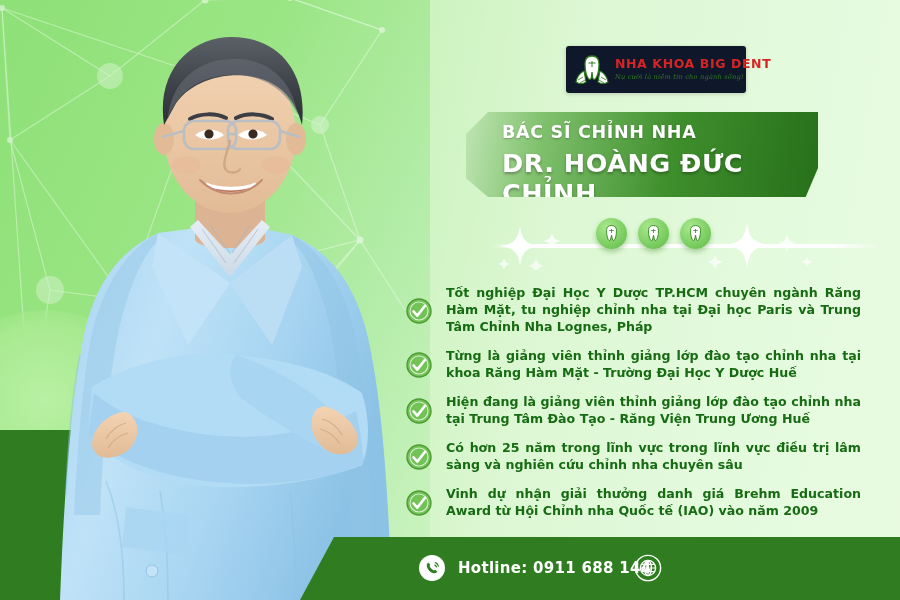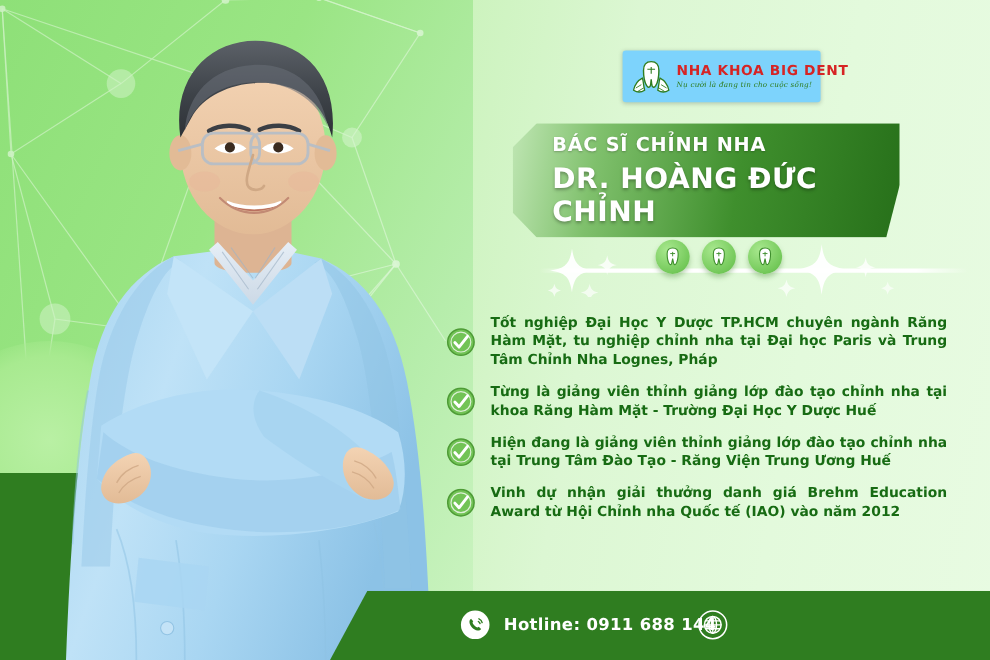--- a/index.html
+++ b/index.html
@@ -33,38 +33,38 @@
     position:absolute;left:-60px;bottom:110px;width:210px;height:180px;border-radius:50%;
     background:radial-gradient(circle,#b9f0a4 0%,#a8ea90 55%,rgba(168,234,144,0) 72%);
   }
 
   
   .doctor{position:absolute;left:40px;bottom:0;width:380px;height:585px;}
 
   
   .logo-box{
     position:absolute;left:566px;top:46px;width:180px;height:47px;
-    background:#7dd3fc;border-radius:3px;
+    background:#0f172a;border-radius:3px;
     box-shadow:0 1px 4px rgba(0,0,0,.18);
     display:flex;align-items:center;padding:0 8px;box-sizing:border-box;
   }
   .logo-mark{width:36px;height:38px;flex:0 0 36px;}
   .logo-txt{margin-left:5px;line-height:1;}
   .logo-name{
     color:#d62424;font-weight:bold;font-size:12.5px;letter-spacing:.6px;
     font-family:"DejaVu Sans", sans-serif;white-space:nowrap;
   }
   .logo-slogan{
     color:#2f7d20;font-size:6.6px;font-style:italic;margin-top:3px;
     font-family:"DejaVu Serif", serif;white-space:nowrap;letter-spacing:.2px;
   }
 
   
   .banner{
-    position:absolute;left:466px;top:112px;width:352px;height:104px;
+    position:absolute;left:466px;top:112px;width:352px;height:85px;
     background:linear-gradient(100deg,#bfe6b3 0%,#7fc06c 22%,#3f8f2d 58%,#27701a 100%);
     clip-path:polygon(22px 0, 100% 0, 100% 56px, 96.5% 100%, 22px 100%, 0 78%, 0 22px);
     padding:10px 0 0 36px;box-sizing:border-box;
   }
   .banner-sub{
     color:#ffffff;font-size:17.5px;font-weight:bold;letter-spacing:.7px;
     text-shadow:0 1px 2px rgba(0,0,0,.25);font-family:"DejaVu Sans", sans-serif;
   }
   .banner-main{
     color:#ffffff;font-size:25.5px;font-weight:bold;letter-spacing:.5px;margin-top:6px;
@@ -261,21 +261,21 @@
     <svg class="logo-mark" viewBox="0 0 36 38">
       <path d="M18 5 C13 5 11 8 11 13 C11 19 12 24 14 27 C15 29 17 29 17.5 26 L18 21 L18.5 26 C19 29 21 29 22 27 C24 24 25 19 25 13 C25 8 23 5 18 5 Z" fill="#ffffff" stroke="#2f7d20" stroke-width="1.3"></path>
       <path d="M14.5 12 h7 M18 10 v6" stroke="#2f7d20" stroke-width="1"></path>
       <path d="M10 20 C6 22 3 26 2 31 C5 33 9 33 12 31 C11 27 11 23 10 20 Z" fill="#ffffff" stroke="#2f7d20" stroke-width="1.2"></path>
       <path d="M26 20 C30 22 33 26 34 31 C31 33 27 33 24 31 C25 27 25 23 26 20 Z" fill="#ffffff" stroke="#2f7d20" stroke-width="1.2"></path>
       <path d="M4 29 l5 -3 M6 32 l5 -3" stroke="#2f7d20" stroke-width=".8"></path>
       <path d="M32 29 l-5 -3 M30 32 l-5 -3" stroke="#2f7d20" stroke-width=".8"></path>
     </svg>
     <div class="logo-txt">
       <div class="logo-name">NHA KHOA BIG DENT</div>
-      <div class="logo-slogan">Nụ cười là đang tin cho cuộc sống!</div>
+      <div class="logo-slogan">Nụ cười là niềm tin cho ngành sống!</div>
     </div>
   </div>
 
   <div class="banner">
     <div class="banner-sub">BÁC SĨ CHỈNH NHA</div>
     <div class="banner-main">DR. HOÀNG ĐỨC CHỈNH</div>
   </div>
 
   <div class="divider">
     <div class="div-line"></div>
@@ -336,28 +336,36 @@
 
     <div class="row">
       <svg class="check" viewBox="0 0 26 26">
         <circle cx="13" cy="13" r="12" fill="#72c356" stroke="#4e9c36" stroke-width="1.4"></circle>
         <circle cx="13" cy="13" r="9" fill="none" stroke="#ffffff" stroke-width="1.1" opacity="0.75"></circle>
         <path d="M7.5 13.4 L11.3 17.6 L19 7.8" fill="none" stroke="#ffffff" stroke-width="2.6" stroke-linecap="round" stroke-linejoin="round"></path>
       </svg>
       <div class="row-txt">Hiện đang là giảng viên thỉnh giảng lớp đào tạo chỉnh nha tại Trung Tâm Đào Tạo - Răng Viện Trung Ương Huế</div>
     </div>
 
-
-    <div class="row">
-      <svg class="check" viewBox="0 0 26 26">
-        <circle cx="13" cy="13" r="12" fill="#72c356" stroke="#4e9c36" stroke-width="1.4"></circle>
-        <circle cx="13" cy="13" r="9" fill="none" stroke="#ffffff" stroke-width="1.1" opacity="0.75"></circle>
-        <path d="M7.5 13.4 L11.3 17.6 L19 7.8" fill="none" stroke="#ffffff" stroke-width="2.6" stroke-linecap="round" stroke-linejoin="round"></path>
-      </svg>
-      <div class="row-txt">Vinh dự nhận giải thưởng danh giá Brehm Education Award từ Hội Chỉnh nha Quốc tế (IAO) vào năm 2012</div>
+    <div class="row">
+      <svg class="check" viewBox="0 0 26 26">
+        <circle cx="13" cy="13" r="12" fill="#72c356" stroke="#4e9c36" stroke-width="1.4"></circle>
+        <circle cx="13" cy="13" r="9" fill="none" stroke="#ffffff" stroke-width="1.1" opacity="0.75"></circle>
+        <path d="M7.5 13.4 L11.3 17.6 L19 7.8" fill="none" stroke="#ffffff" stroke-width="2.6" stroke-linecap="round" stroke-linejoin="round"></path>
+      </svg>
+      <div class="row-txt">Có hơn 25 năm trong lĩnh vực trong lĩnh vực điều trị lâm sàng và nghiên cứu chỉnh nha chuyên sâu</div>
+    </div>
+
+    <div class="row">
+      <svg class="check" viewBox="0 0 26 26">
+        <circle cx="13" cy="13" r="12" fill="#72c356" stroke="#4e9c36" stroke-width="1.4"></circle>
+        <circle cx="13" cy="13" r="9" fill="none" stroke="#ffffff" stroke-width="1.1" opacity="0.75"></circle>
+        <path d="M7.5 13.4 L11.3 17.6 L19 7.8" fill="none" stroke="#ffffff" stroke-width="2.6" stroke-linecap="round" stroke-linejoin="round"></path>
+      </svg>
+      <div class="row-txt">Vinh dự nhận giải thưởng danh giá Brehm Education Award từ Hội Chỉnh nha Quốc tế (IAO) vào năm 2009</div>
     </div>
 
   </div>
 
   <div class="footer">
 
     <div class="f-item f-phone">
       <svg class="f-icon" viewBox="0 0 28 28">
         <circle cx="14" cy="14" r="13" fill="#ffffff"></circle>
         <path d="M10.2 8.6 C9.2 9.4 8.6 10.6 8.8 11.9 C9.3 15.4 12.6 18.7 16.1 19.2 C17.4 19.4 18.6 18.8 19.4 17.8 L17.2 15.8 C16.7 16.3 16 16.5 15.4 16.2 C13.8 15.4 12.6 14.2 11.8 12.6 C11.5 12 11.7 11.3 12.2 10.8 Z" fill="#2f7d20"></path>

